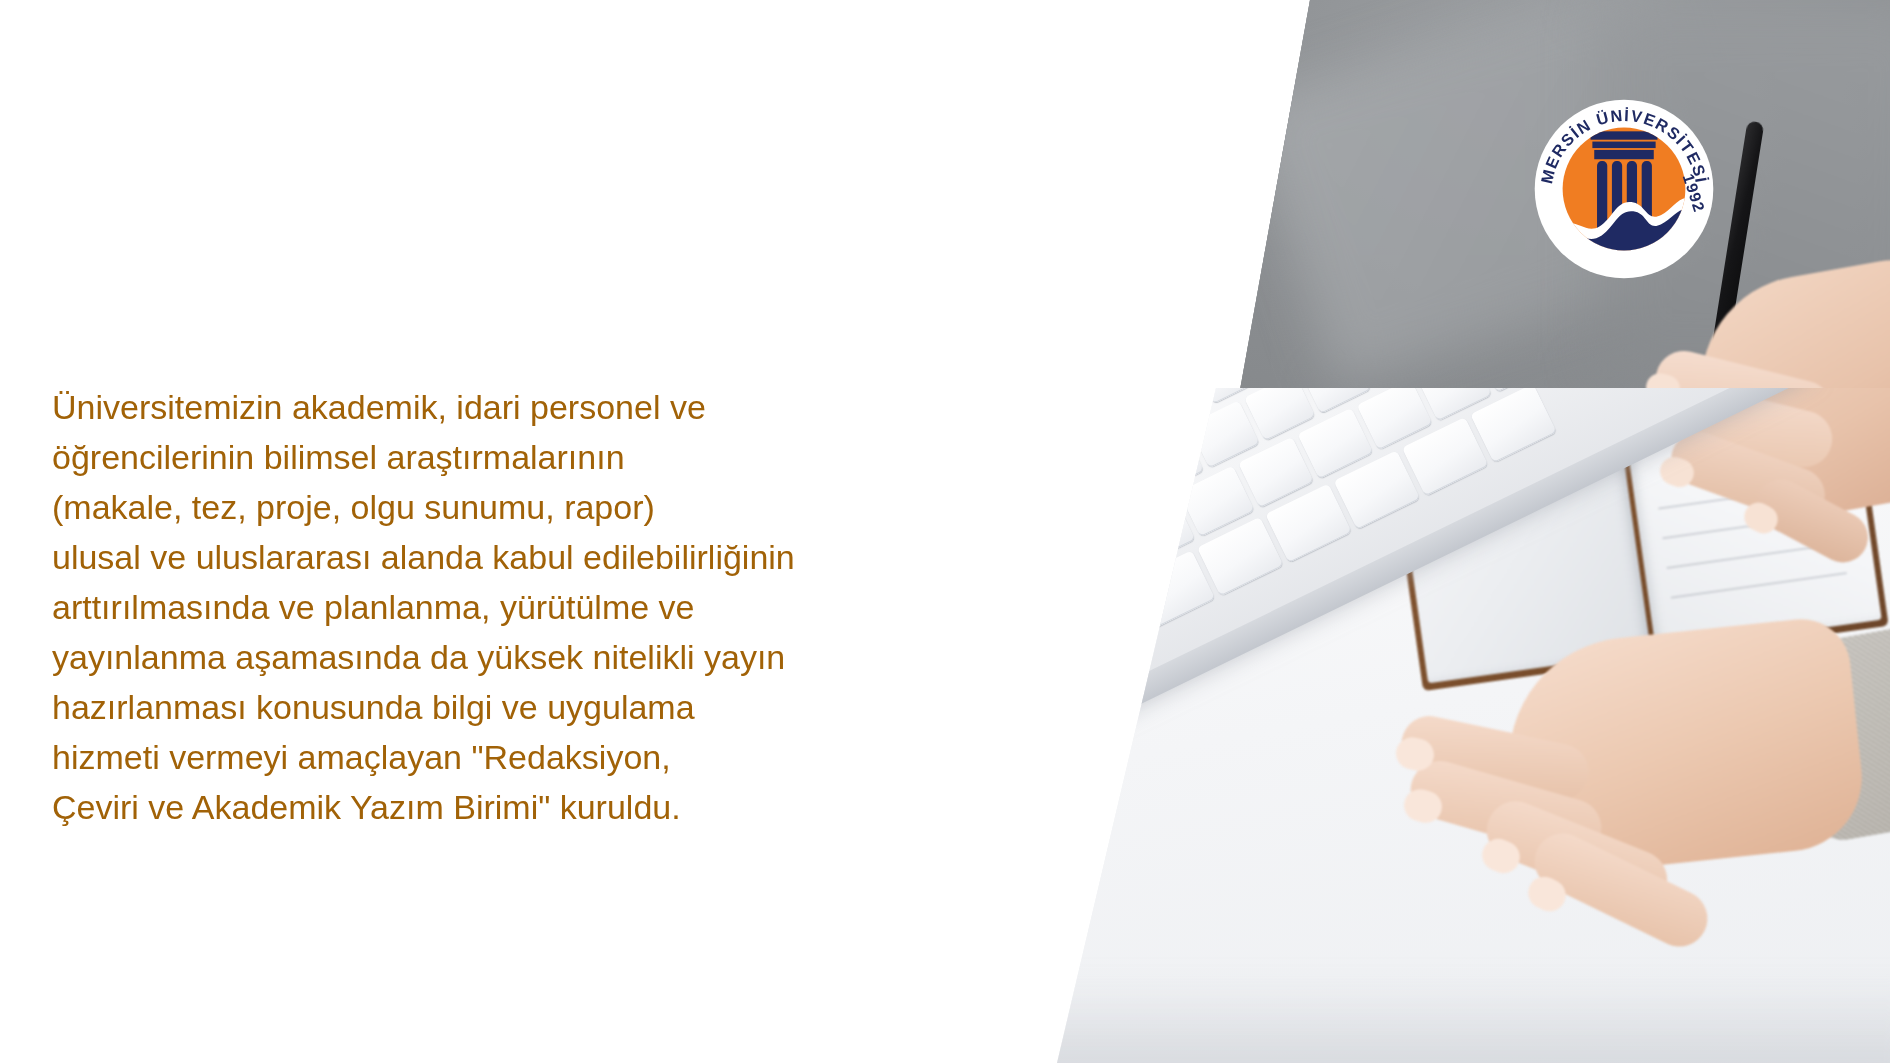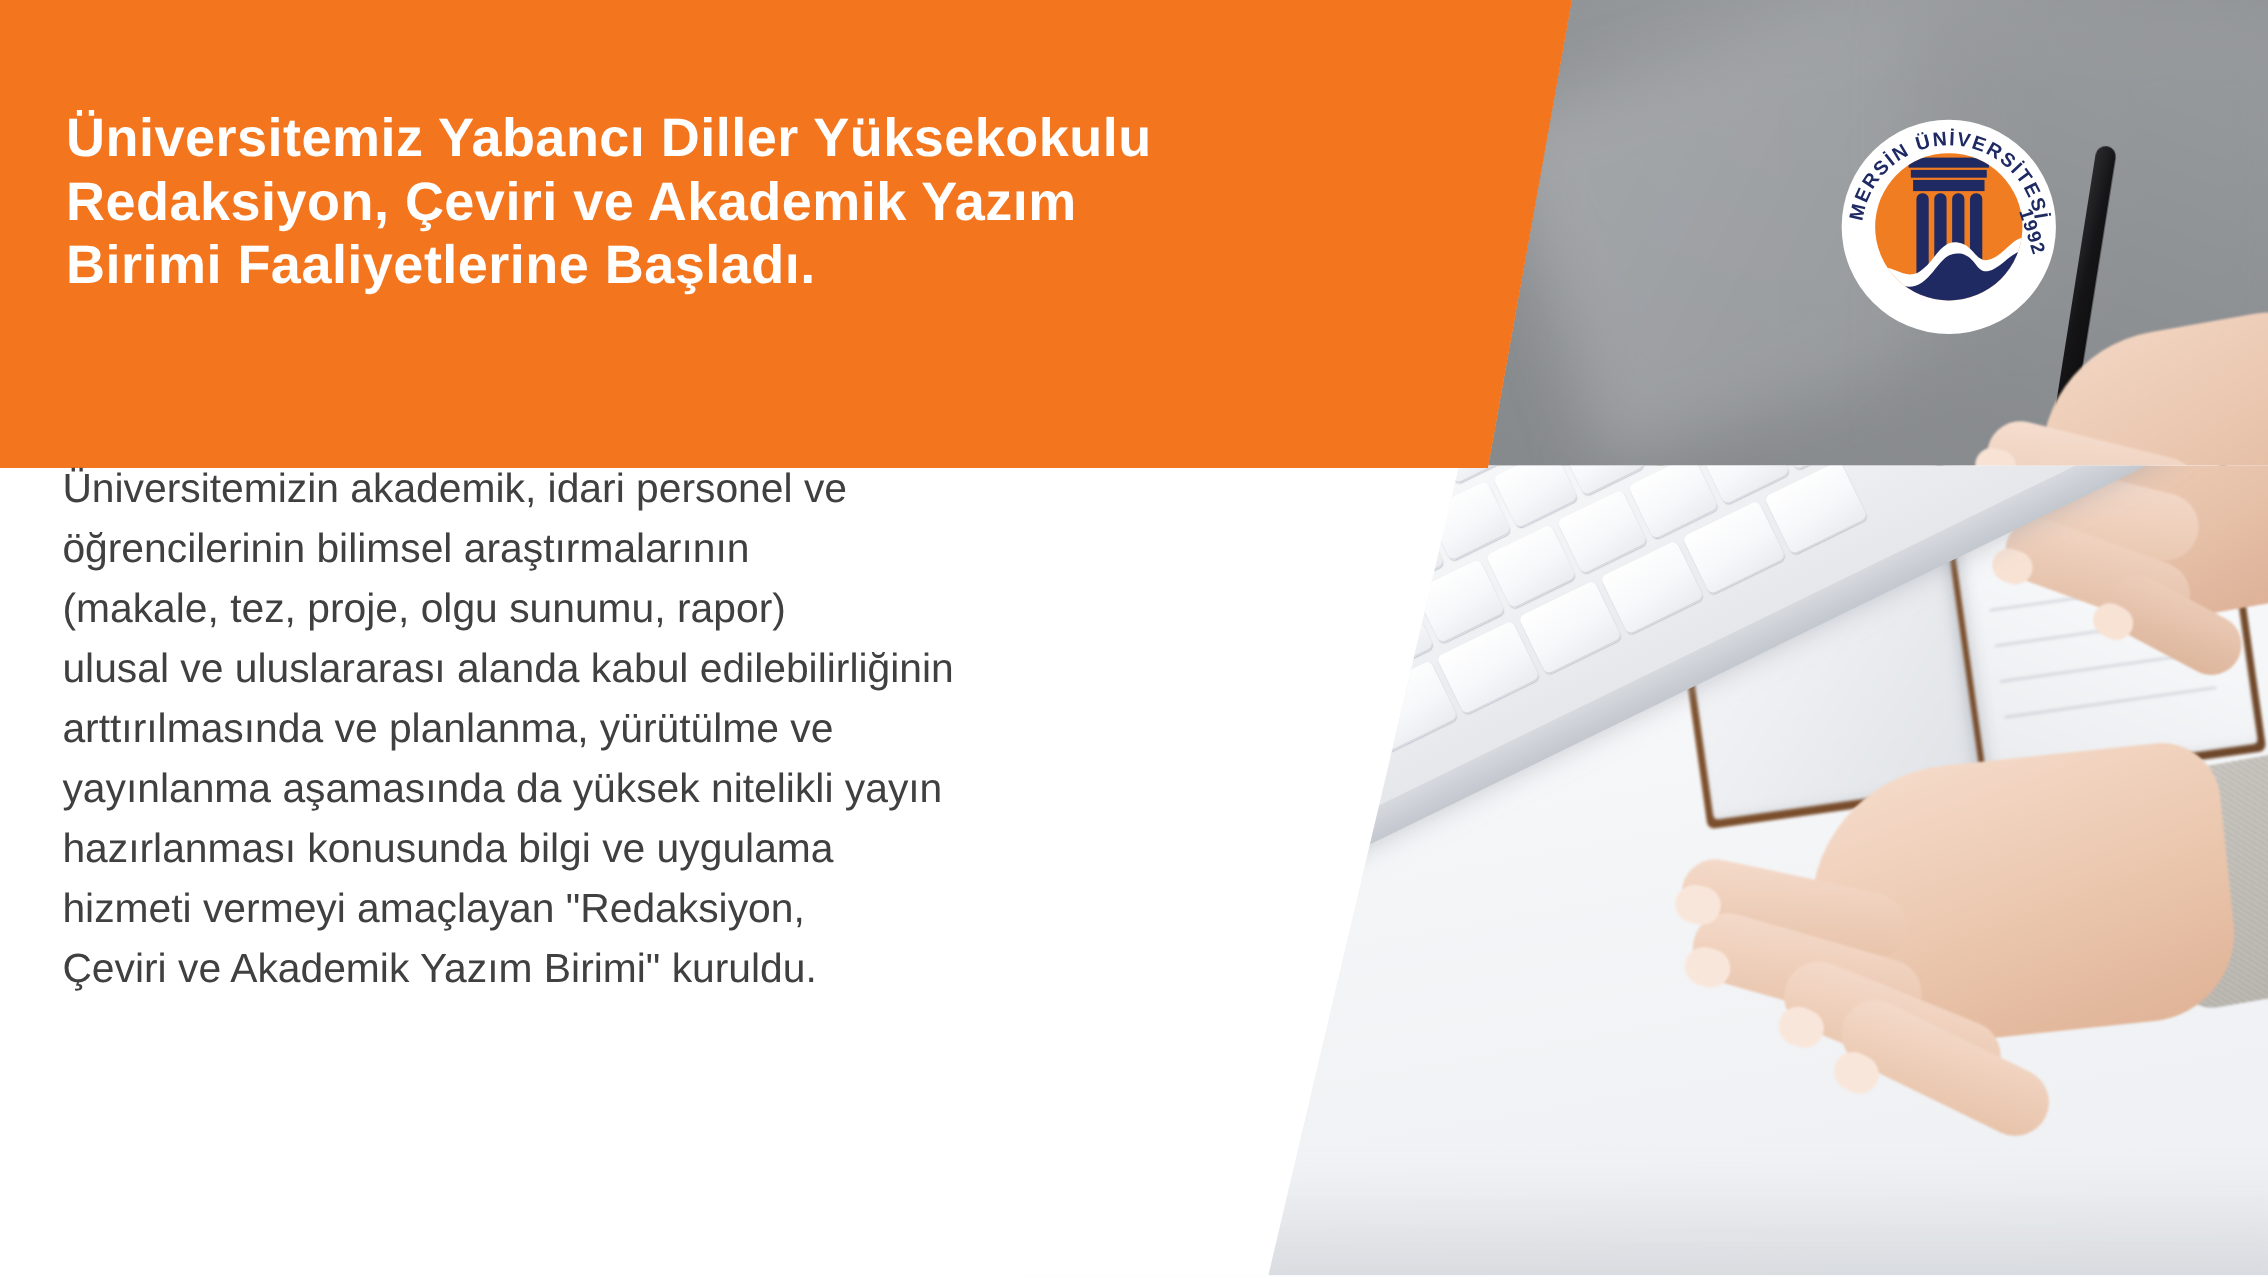--- a/index.html
+++ b/index.html
@@ -274,21 +274,21 @@
     font-stretch: condensed;
     white-space: pre-line;
   }
 
   
   .body-copy {
     position: absolute;
     left: 52px;
     top: 382px;
     width: 905px;
-    color: #404040;
+    color: #a16207;
     font-family: "Liberation Sans Narrow", "Liberation Sans", sans-serif;
     font-size: 34px;
     line-height: 50px;
     font-stretch: condensed;
     white-space: pre-line;
   }
 
   
   .logo {
     position: absolute;
@@ -442,25 +442,20 @@
       <div class="ht-f" style="left:30px;  top:168px; width:196px; height:58px; transform:rotate(16deg);"></div>
       <div class="ht-f" style="left:104px; top:214px; width:190px; height:58px; transform:rotate(22deg);"></div>
       <div class="ht-f" style="left:150px; top:250px; width:186px; height:56px; transform:rotate(26deg);"></div>
       <div class="ht-nail" style="left:18px;  top:126px; width:38px; height:32px; transform:rotate(12deg);"></div>
       <div class="ht-nail" style="left:26px;  top:178px; width:38px; height:32px; transform:rotate(16deg);"></div>
       <div class="ht-nail" style="left:104px; top:228px; width:38px; height:32px; transform:rotate(22deg);"></div>
       <div class="ht-nail" style="left:150px; top:266px; width:38px; height:32px; transform:rotate(26deg);"></div>
     </div>
   </div>
 
-  <div class="banner">
-    <div class="banner-title">Üniversitemiz Yabancı Diller Yüksekokulu
-Redaksiyon, Çeviri ve Akademik Yazım
-Birimi Faaliyetlerine Başladı.</div>
-  </div>
 
   <div class="logo">
     <svg viewBox="0 0 200 200" xmlns="http://www.w3.org/2000/svg" aria-hidden="true">
       <defs>
         <path id="arcTop" d="M 22,105 A 78,78 0 0 1 178,105"></path>
         <clipPath id="circClip">
             <circle cx="100" cy="100" r="66"></circle>
           </clipPath>
       </defs>
       <circle cx="100" cy="100" r="96" fill="#ffffff"></circle>

